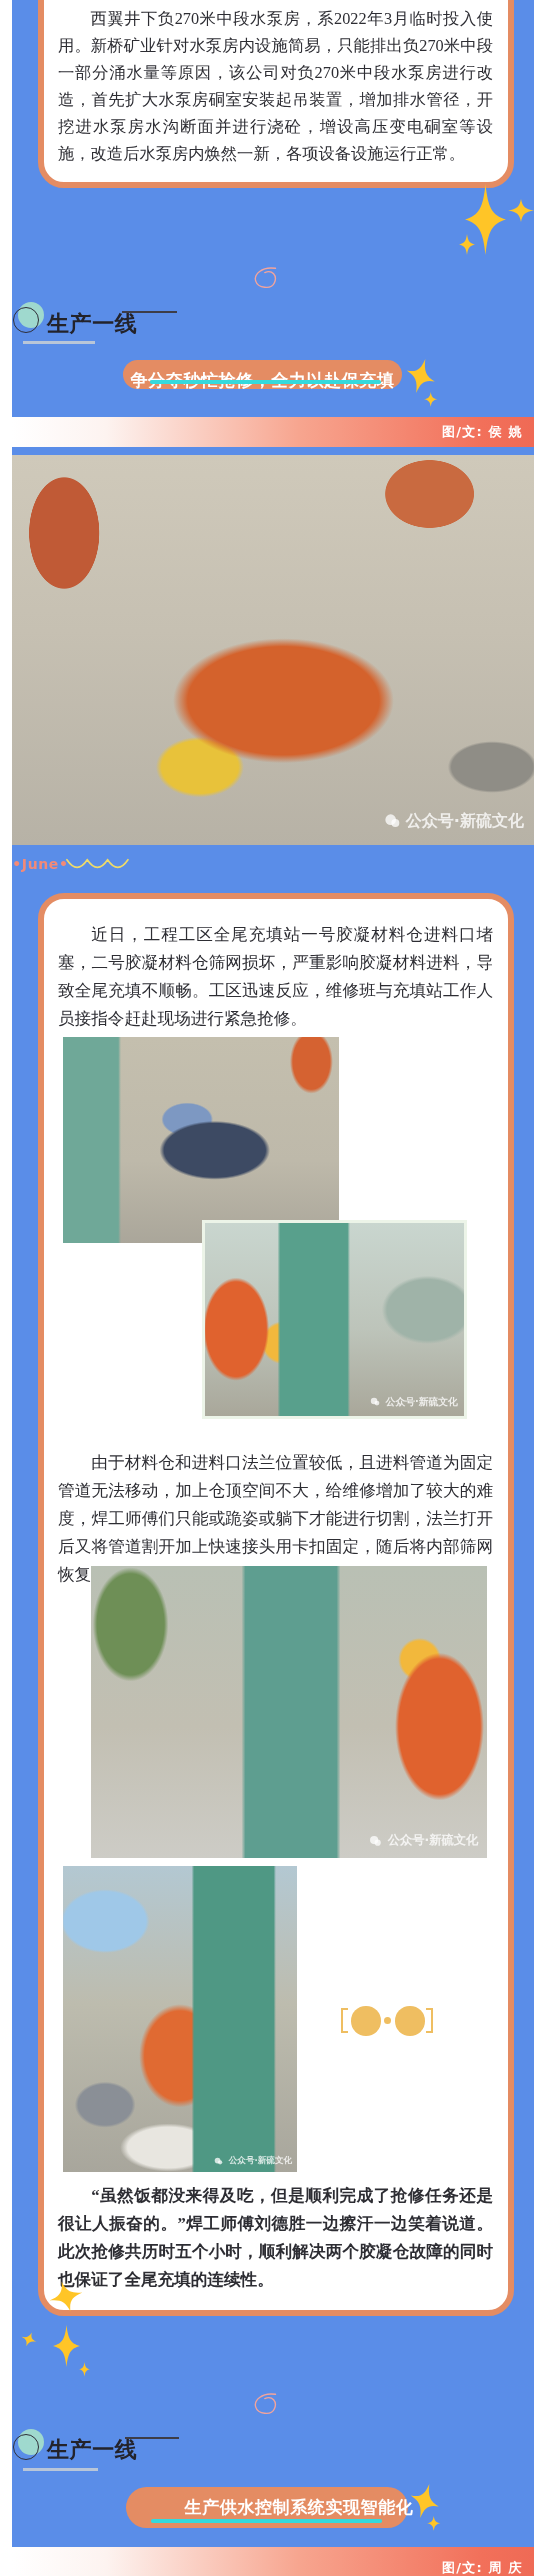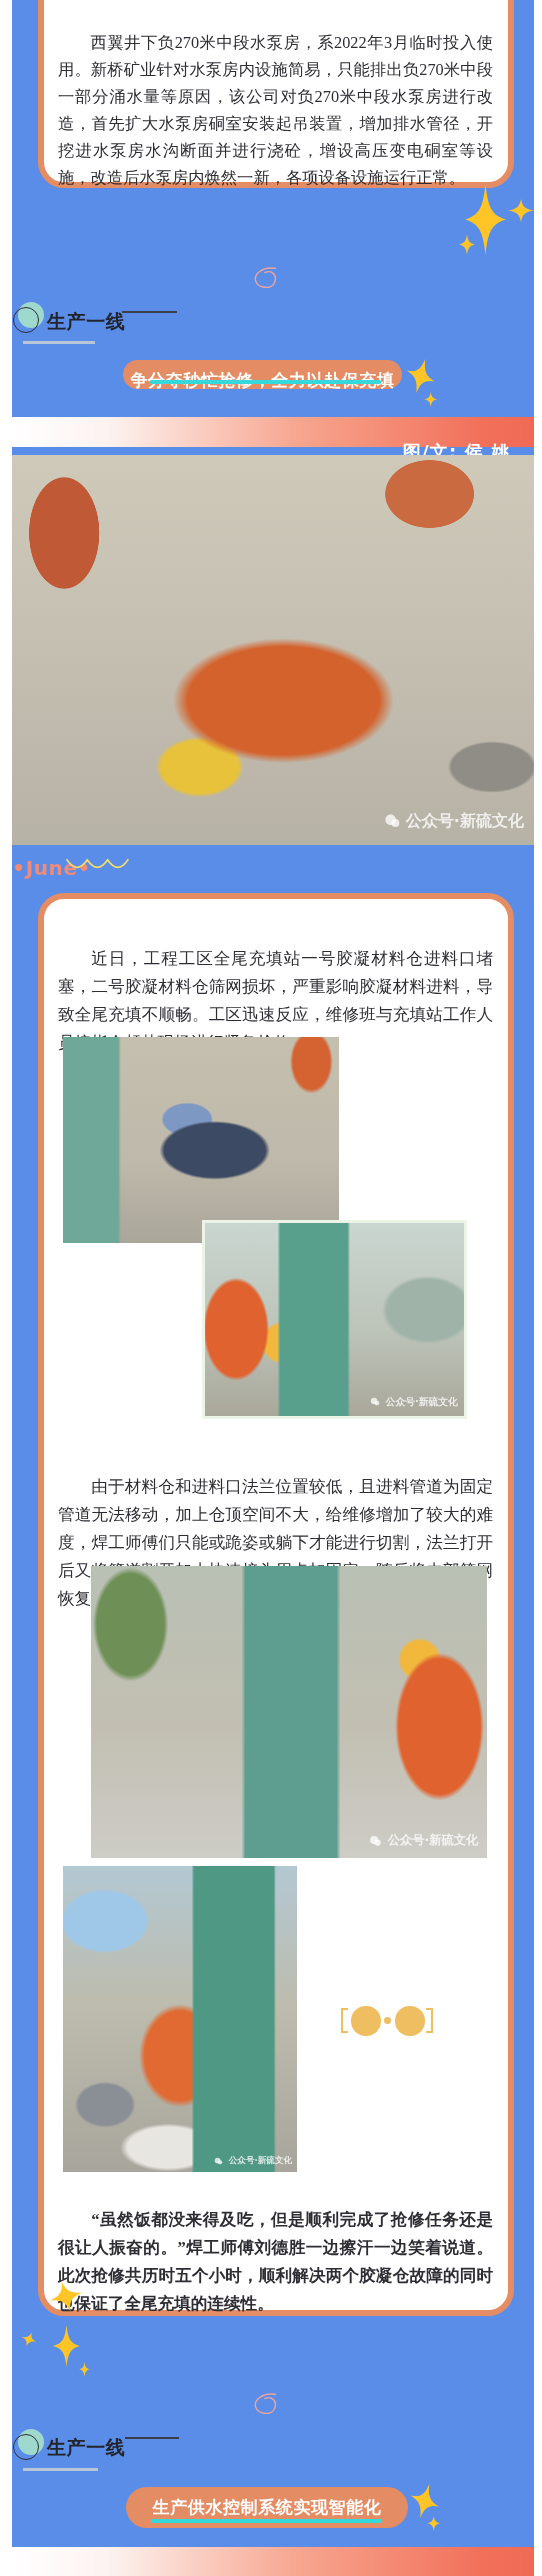--- a/index.html
+++ b/index.html
@@ -11,41 +11,41 @@
   
   .card{position:absolute;left:38px;width:476px;background:#ffffff;
         border:6.8px solid #E48C63;border-radius:26px;box-sizing:border-box;}
   .card1{top:-37px;height:225px;}
   .card2{top:893px;height:1423px;}
 
   .para{position:absolute;left:58px;width:435px;color:#2d2d33;
         font-family:"Liberation Serif","DejaVu Serif",serif;
         font-size:16.3px;line-height:27px;text-align:justify;}
   .para.lh45{line-height:28px;font-size:16.6px;}
-  .indent{text-indent:2em;display:block;margin-top:24px;}
+  .indent{text-indent:2em;display:block;}
 
   
   .sec-circle{position:absolute;width:26px;height:26px;border-radius:50%;background:#9FD9CE;}
   .sec-circle-outline{position:absolute;width:26px;height:26px;border-radius:50%;
                       border:1.5px solid #2e2e38;background:transparent;box-sizing:border-box;}
-  .sec-label{position:absolute;color:#23232b;font-size:19px;font-weight:bold;letter-spacing:0.6px;}
+  .sec-label{position:absolute;color:#23232b;font-size:22px;font-weight:bold;letter-spacing:0.6px;}
   .line-dark{position:absolute;height:1.8px;background:#3d3d48;}
   .line-gray{position:absolute;height:2.5px;background:#b9c6d8;}
 
   
   .pill{position:absolute;background:#E48C63;border-radius:21px;}
   .pill-text{position:absolute;width:100%;text-align:center;color:#ffffff;
              font-size:17px;font-weight:bold;letter-spacing:0.6px;}
   .pill-underline{position:absolute;height:3.7px;background:#35D9DC;border-radius:1.8px;}
 
   
   .credit-bar{position:absolute;left:11.7px;width:522px;
               background:linear-gradient(90deg,#ffffff 0%,#fdf3f0 18%,#f7a58f 55%,#F2705A 90%,#ef6a55 100%);}
-  .credit-text{position:absolute;right:23px;top:50%;transform:translateY(-50%);
-               color:#ffffff;font-size:18px;font-weight:bold;letter-spacing:1.2px;margin-top:20px;}
+  .credit-text{position:absolute;right:11px;top:50%;transform:translateY(-50%);
+               color:#ffffff;font-size:13px;font-weight:bold;letter-spacing:1.2px;}
 
   
   .photo{position:absolute;overflow:hidden;}
   .photo1{left:11.7px;top:455px;width:522px;height:390px;
     background:
       radial-gradient(58px 92px at 10% 20%, #c05a36 0 60%, rgba(0,0,0,0) 61%),
       radial-gradient(80px 61px at 80% 10%, #c96a40 0 55%, rgba(0,0,0,0) 56%),
       radial-gradient(184px 104px at 52% 63%, #d4622c 0 52%, rgba(0,0,0,0) 60%),
       radial-gradient(80px 55px at 36% 80%, #e8c23a 0 48%, rgba(0,0,0,0) 55%),
       radial-gradient(74px 43px at 92% 80%, #8f8d86 0 55%, rgba(0,0,0,0) 60%),
@@ -77,21 +77,21 @@
       radial-gradient(68px 49px at 18% 18%, #9fc8e8 0 60%, rgba(0,0,0,0) 65%),
       radial-gradient(68px 86px at 50% 62%, #e06a32 0 52%, rgba(0,0,0,0) 60%),
       radial-gradient(49px 37px at 18% 78%, #8a8f96 0 55%, rgba(0,0,0,0) 62%),
       radial-gradient(74px 37px at 45% 92%, #e8e6e0 0 55%, rgba(0,0,0,0) 65%),
       linear-gradient(180deg,#b3c8d2 0%,#bdbcae 45%,#a8a69c 100%);}
 
   .watermark{position:absolute;color:rgba(255,255,255,0.78);font-weight:bold;
              display:flex;align-items:center;gap:6px;}
 
   
-  .june{position:absolute;left:12.3px;top:856px;color:#F28A78;font-size:20px;font-weight:bold;letter-spacing:0.6px;}
+  .june{position:absolute;left:12.3px;top:856px;color:#F28A78;font-size:14px;font-weight:bold;letter-spacing:0.6px;}
 
   
   .decor-bracket{position:absolute;width:7.4px;height:24.6px;box-sizing:border-box;}
   .decor-bracket.l{border-left:2.5px solid #EFBE61;border-top:2.5px solid #EFBE61;border-bottom:2.5px solid #EFBE61;}
   .decor-bracket.r{border-right:2.5px solid #EFBE61;border-top:2.5px solid #EFBE61;border-bottom:2.5px solid #EFBE61;}
   .decor-circle{position:absolute;border-radius:50%;background:#EFBE61;}
 
   .star{position:absolute;}
 </style>
 </head>
@@ -225,21 +225,21 @@
     <path d="M44 4 C18 0 3 16 7 28 C11 41 36 45 42 31 C48 18 38 6 24 12" fill="none" stroke="#F2A49C" stroke-width="2.6" stroke-linecap="round"></path>
     </svg>
 
   <div class="sec-circle" style="left:18.4px;top:2429px;"></div>
   <div class="sec-circle-outline" style="left:13px;top:2434px;"></div>
   <div class="sec-label" style="left:47px;top:2435px;">生产一线</div>
   <div class="line-dark" style="left:125px;top:2437px;width:54px;"></div>
   <div class="line-gray" style="left:23px;top:2468px;width:75px;"></div>
 
   <div class="pill" style="left:126px;top:2487px;width:282px;height:41px;">
-    <div class="pill-text" style="top:8.6px;">生产供水控制系统实现智能化</div>
+    <div class="pill-text" style="top:8.6px;padding-left:32px;">生产供水控制系统实现智能化</div>
     <div class="pill-underline" style="left:24.6px;bottom:5.5px;width:231px;"></div>
   </div>
   <svg class="star" style="left:410px;top:2483px;width:29.5px;height:36px;" viewBox="0 0 100 100" preserveAspectRatio="none">
     <path d="M50 0 C56 34 66 44 100 50 C66 56 56 66 50 100 C44 66 34 56 0 50 C34 44 44 34 50 0 Z" fill="#FFC527" transform="rotate(18 50 50)"></path>
     </svg>
   <svg class="star" style="left:427px;top:2516px;width:13.5px;height:14.7px;" viewBox="0 0 100 100" preserveAspectRatio="none">
     <path d="M50 0 C56 34 66 44 100 50 C66 56 56 66 50 100 C44 66 34 56 0 50 C34 44 44 34 50 0 Z" fill="#FFC527"></path>
     </svg>
 
   <div class="credit-bar" style="top:2547px;height:41px;">

